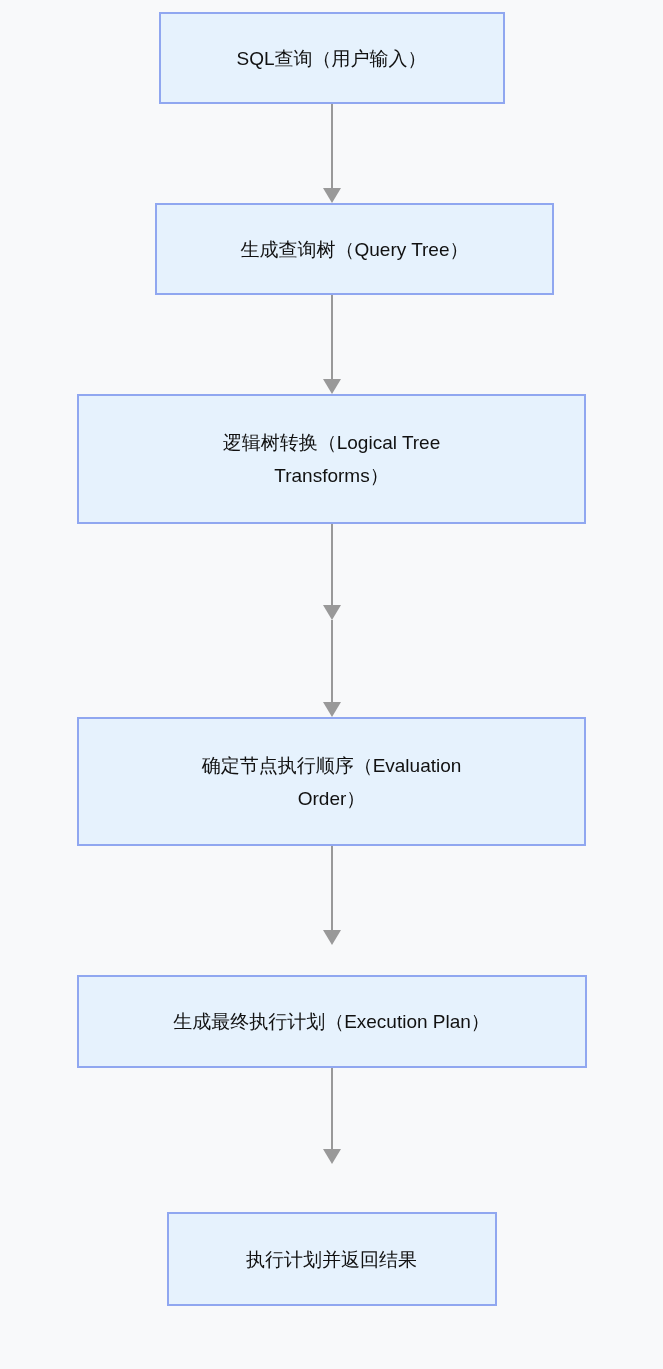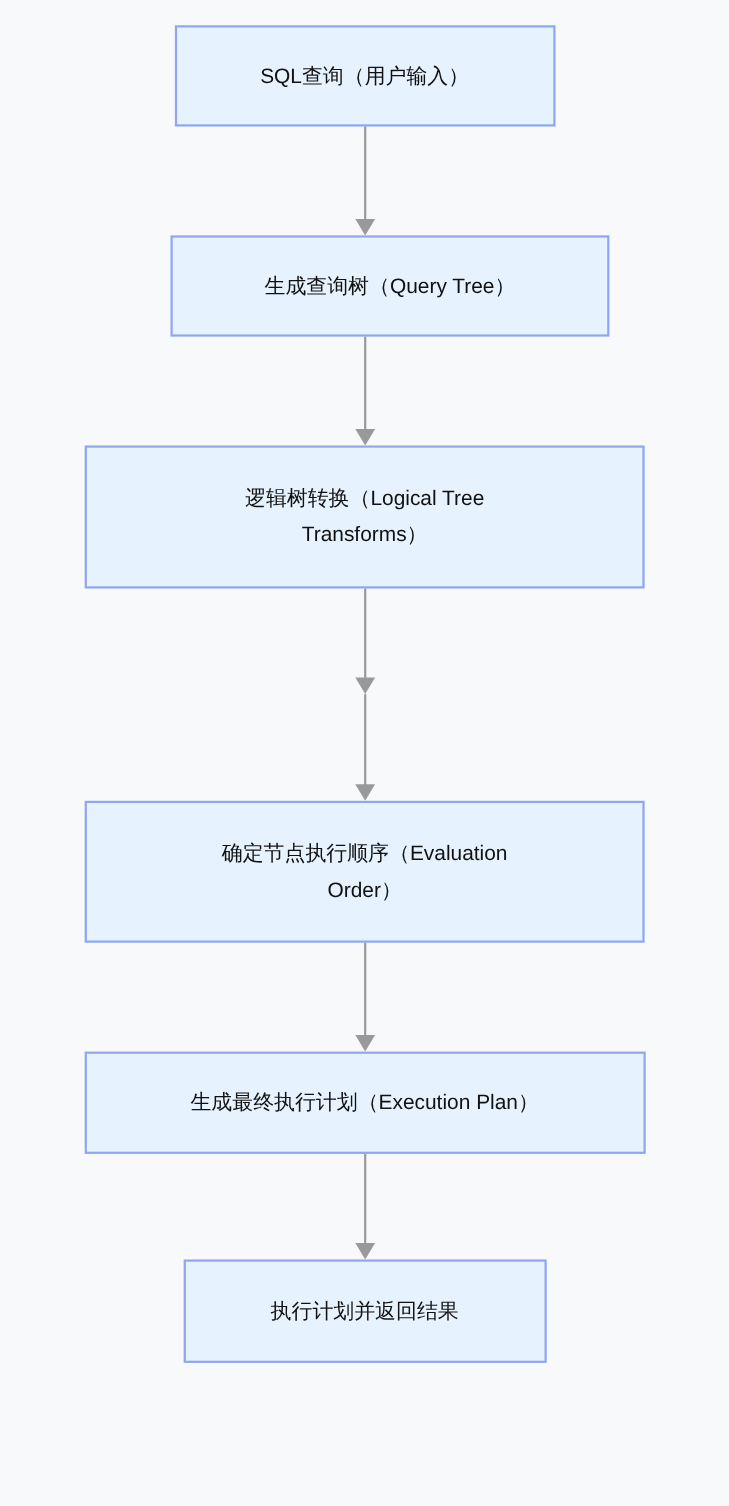--- a/index.html
+++ b/index.html
@@ -17,21 +17,21 @@
     background: var(--background);
     font-family: "Liberation Sans", "DejaVu Sans", sans-serif;
     overflow: hidden;
   }
   .canvas {
     width: 663px;
     height: 1091px;
     display: flex;
     flex-direction: column;
     align-items: center;
-    padding-top: 23px;
+    padding-top: 12px;
   }
   .node {
     background: var(--node-fill);
     border: 2px solid var(--node-border);
     display: flex;
     align-items: center;
     justify-content: center;
     flex: 0 0 auto;
   }
   .node-label {
@@ -39,22 +39,22 @@
     text-align: center;
     color: var(--text);
     font-size: 19px;
     line-height: 33px;
   }
   .node-1 { width: 346px; height: 92px; }
   .node-2 { width: 399px; height: 92px; margin-left: 46px; }
   .node-3 { width: 509px; height: 130px; justify-content: center; }
   .node-4 { width: 509px; height: 129px; }
   .node-5 { width: 509px; height: 129px; }
-  .node-6 { width: 510px; height: 93px; }
-  .node-7 { width: 330px; height: 94px; }
+  .node-6 { width: 510px; height: 93px; margin-top: 30px; }
+  .node-7 { width: 330px; height: 94px; margin-top: 48px; }
   .arrow {
     display: flex;
     flex-direction: column;
     align-items: center;
     flex: 0 0 auto;
   }
   .arrow-1 { height: 99px; }
   .arrow-2 { height: 99px; }
   .arrow-3 { height: 96px; }
   .arrow-4 { height: 97px; }

